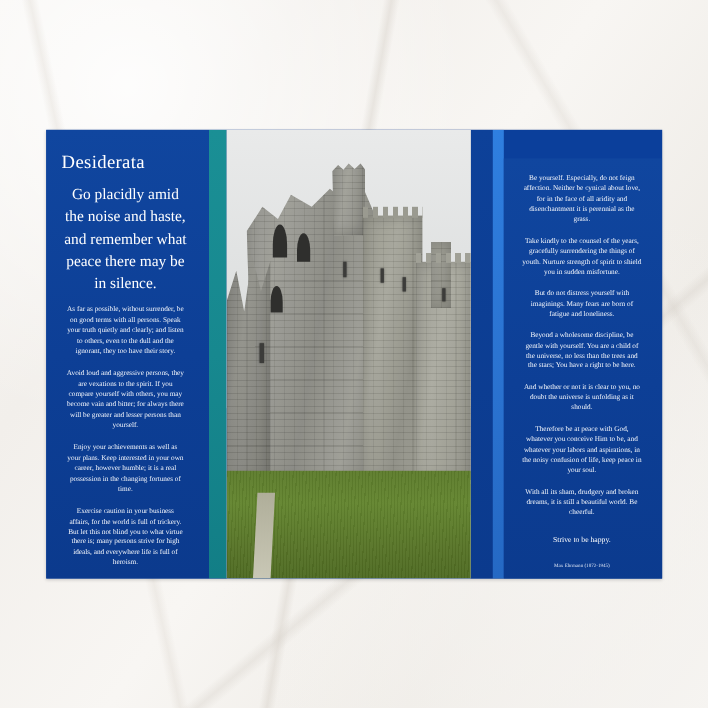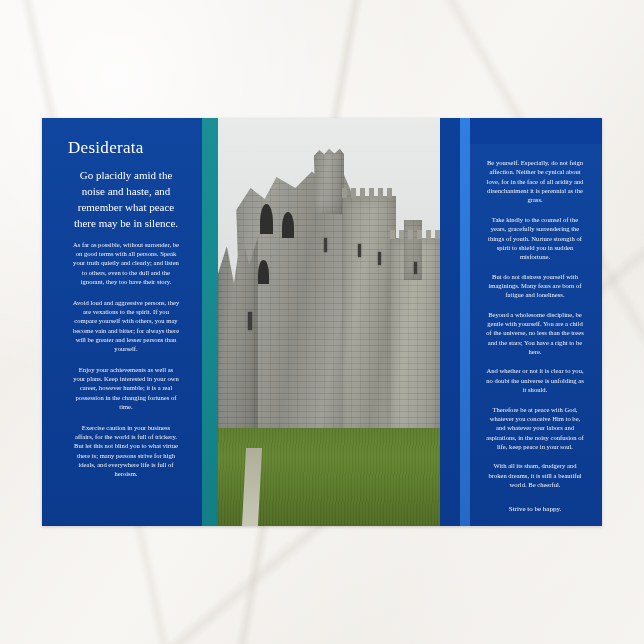--- a/index.html
+++ b/index.html
@@ -45,38 +45,38 @@
     width: 560px;
     height: 408px;
     background: #0b3f9b;
     box-shadow: 0 1px 3px rgba(0,0,0,0.18);
     overflow: hidden;
     display: flex;
   }
 
   
   .left-panel {
-    width: 160px;
+    width: 148px;
     height: 100%;
     background: linear-gradient(180deg, #10469f 0%, #0d3f96 50%, #0b3a8d 100%);
     color: #ffffff;
     box-sizing: border-box;
-    padding: 18px 16px 10px 24px;
+    padding: 18px 16px 10px 12px;
     position: relative;
   }
   .desiderata-title {
     font-size: 17px;
     letter-spacing: 0.3px;
     margin: 2px 0 10px 2px;
     font-weight: normal;
     color: #ffffff;
   }
   .lead {
     text-align: center;
-    font-size: 11px;
+    font-size: 14px;
     line-height: 1.45;
     margin: 0 2px 8px 2px;
     color: #ffffff;
   }
   .para {
     text-align: center;
     font-size: 6.6px;
     line-height: 1.42;
     margin: 0 6px 11px 6px;
     color: #f2f5fb;

